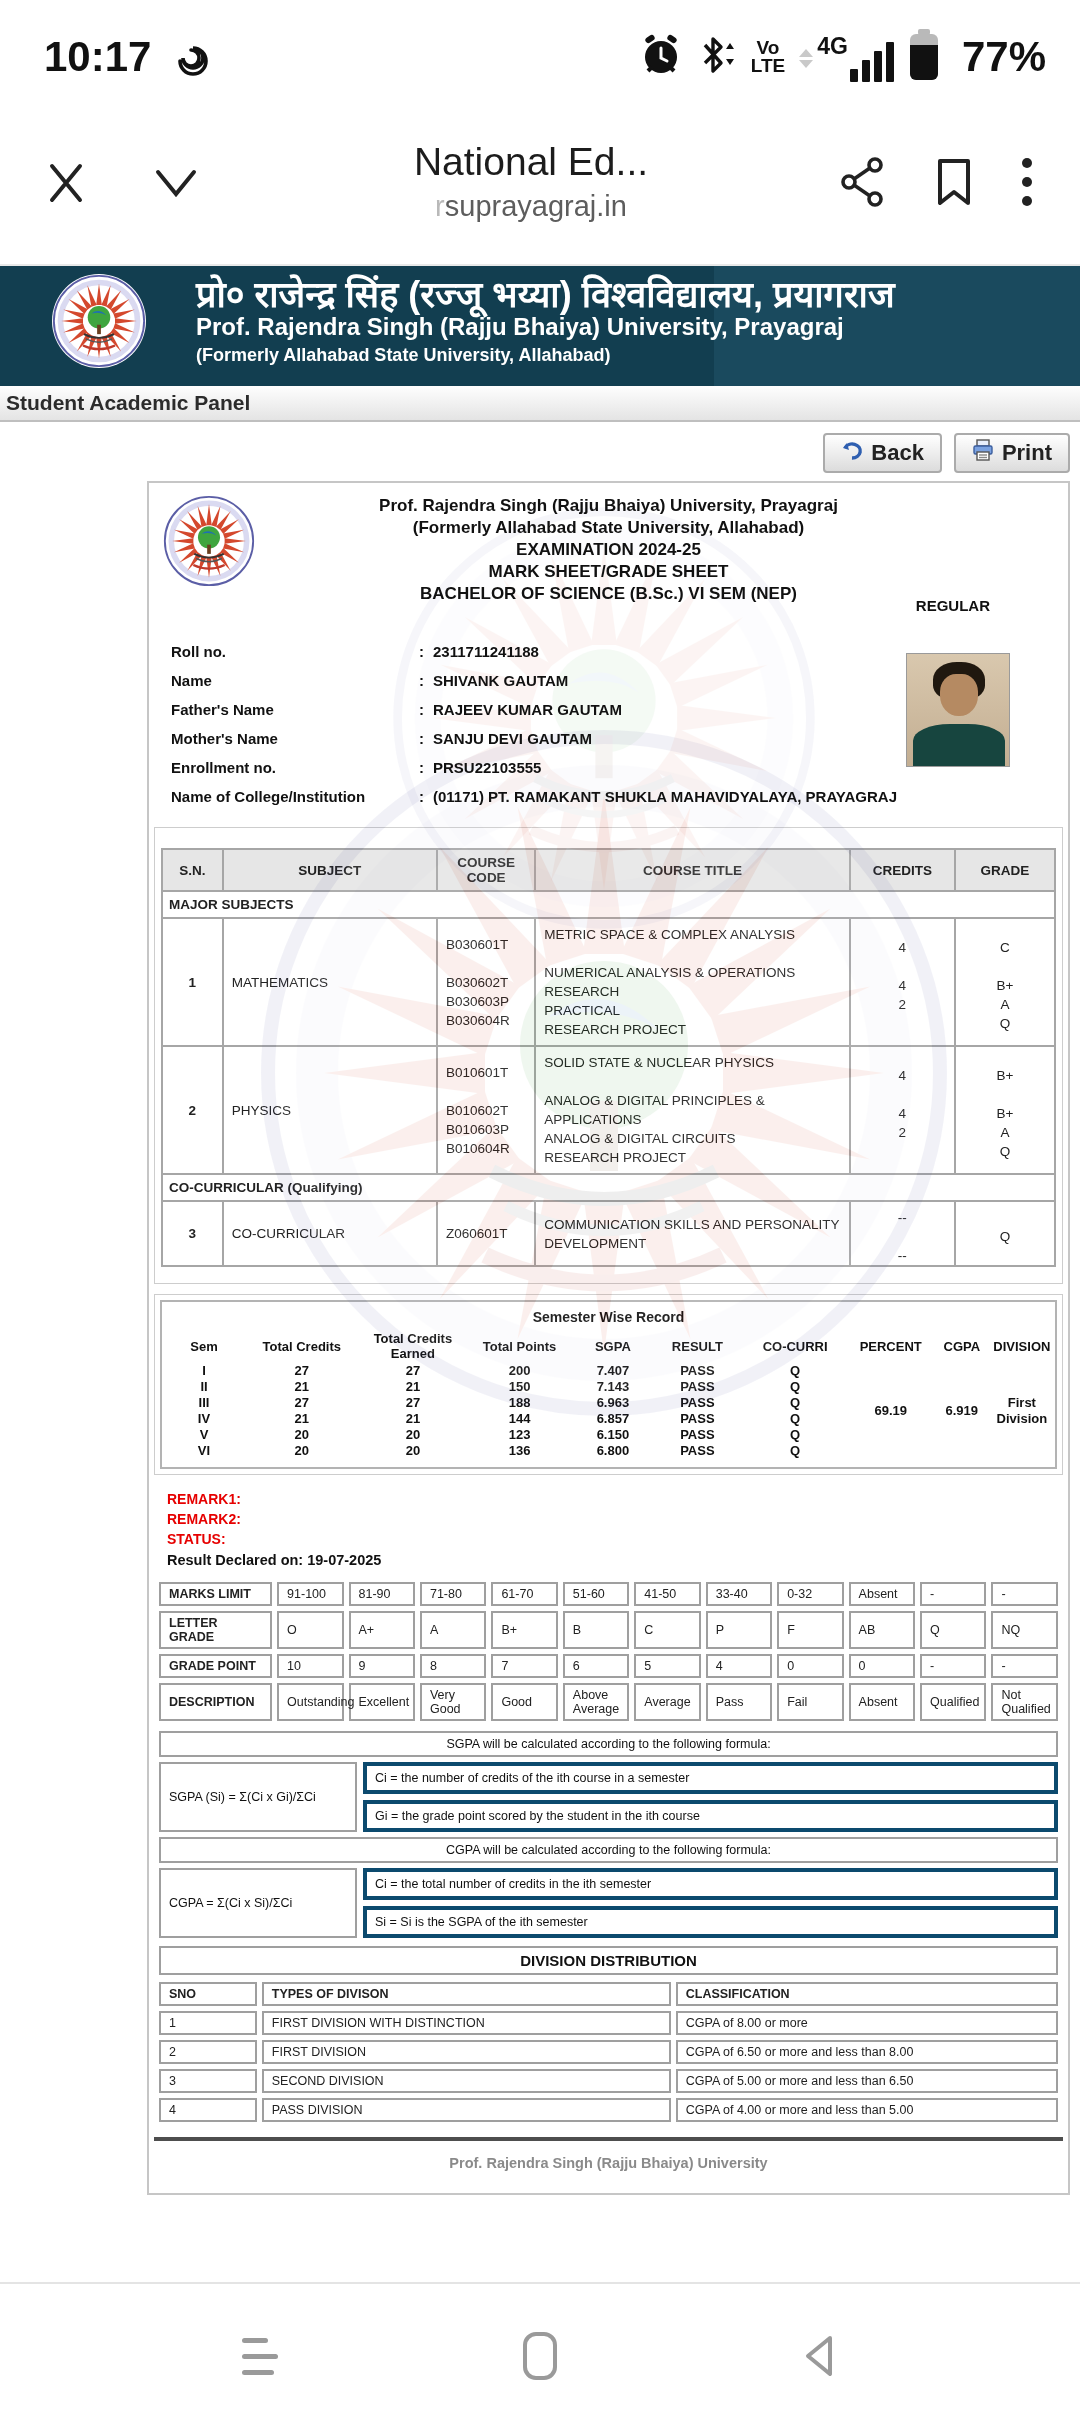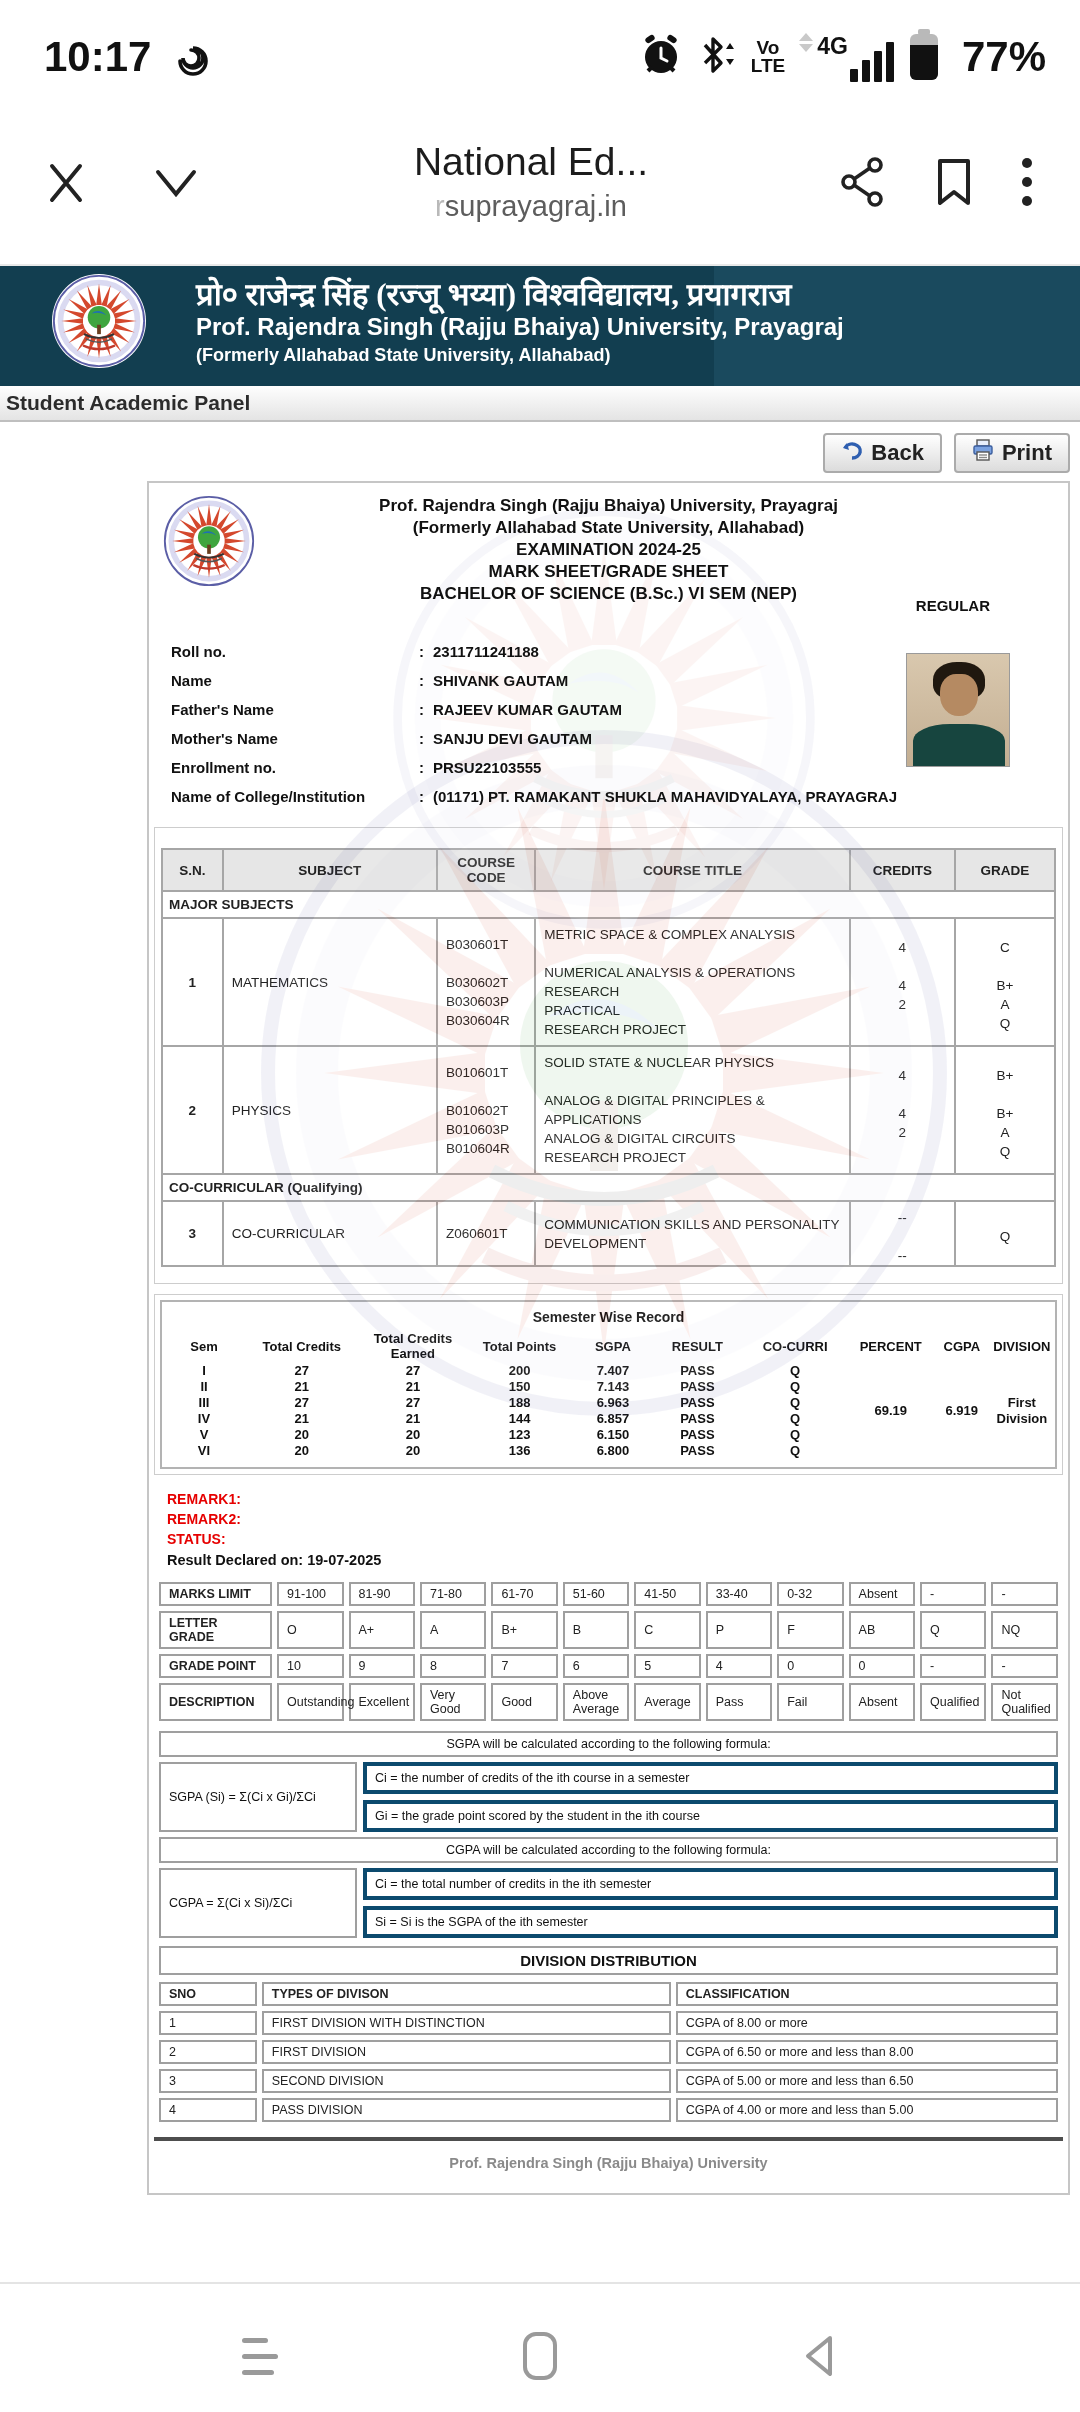--- a/index.html
+++ b/index.html
@@ -8,42 +8,42 @@
     font-family:"Liberation Sans", sans-serif;
     background:#fff; color:#111;
     width:1080px; height:2412px; overflow:hidden; position:relative;
   }
   
   .statusbar { height:100px; display:flex; align-items:center; padding:14px 34px 0 44px; }
   .sb-time { font-size:42px; font-weight:700; letter-spacing:0; }
   .sb-spiral { margin-left:22px; display:flex; align-items:center; }
   .sb-right { margin-left:auto; display:flex; align-items:center; gap:14px; }
   .volte { font-size:19px; font-weight:700; line-height:18px; text-align:center; }
-  .sig-wrap { display:flex; gap:4px; }
+  .sig-wrap { display:flex; align-items:flex-end; gap:4px; }
   .sig-arrows { display:flex; flex-direction:column; gap:3px; margin-bottom:14px; }
   .sig-arrows i { width:0; height:0; border-left:7px solid transparent; border-right:7px solid transparent; display:block; }
   .arr-up { border-bottom:8px solid #c9c9c9; }
   .arr-dn { border-top:8px solid #c9c9c9; }
   .sig-4g { font-size:23px; font-weight:700; margin-bottom:22px; margin-right:-2px; }
   .bars { display:flex; align-items:flex-end; gap:4px; }
   .bars i { display:block; width:8px; background:#111; border-radius:1px; }
   .sb-batt { font-size:42px; font-weight:600; margin-left:8px; }
   
   .browserbar { height:166px; display:flex; align-items:center; padding:0 40px; border-bottom:2px solid #e9e9e9; }
   .bb-ico { display:flex; align-items:center; justify-content:center; cursor:pointer; }
   .bb-title-wrap { flex:1; text-align:center; margin-left:30px; margin-right:10px; }
   .bb-title { font-size:39px; color:#1c1c1c; line-height:48px; }
   .bb-url { font-size:29px; color:#5d5d5d; line-height:40px; }
   .bb-url .fade { color:#b9b9b9; }
   .bb-right { display:flex; align-items:center; gap:44px; margin-right:6px; }
   
   .banner { height:120px; background:linear-gradient(90deg,#123e50 0,#123e50 714px,#1a4a5e 714px,#1a4a5e 100%); position:relative; }
   .banner-logo { position:absolute; left:52px; top:8px; width:94px; height:94px; background:#fff; border-radius:50%; overflow:hidden; }
   .banner-text { position:absolute; left:196px; top:12px; color:#fff; }
-  .bt-hi { font-size:31px; font-weight:700; line-height:34px;font-family:Liberation Serif, serif; }
+  .bt-hi { font-size:36px; font-weight:700; line-height:34px; }
   .bt-en { font-size:24px; font-weight:700; line-height:30px; }
   .bt-form { font-size:18px; font-weight:700; line-height:26px; }
   
   .panelbar { height:36px; background:linear-gradient(#fefefe,#e4e4e4); border-bottom:2px solid #bfbfbf;
     font-size:21px; font-weight:700; color:#2b2b2b; display:flex; align-items:center; padding-left:6px; }
   
   .actions { display:flex; justify-content:flex-end; gap:12px; padding:11px 10px 0 0; }
   .btn { display:flex; align-items:center; gap:8px; border:2px solid #ababab; border-radius:4px;
     background:linear-gradient(#ffffff,#dcdcdc); font-size:22px; font-weight:600; color:#222;
     padding:5px 16px; cursor:pointer; height:40px; }

